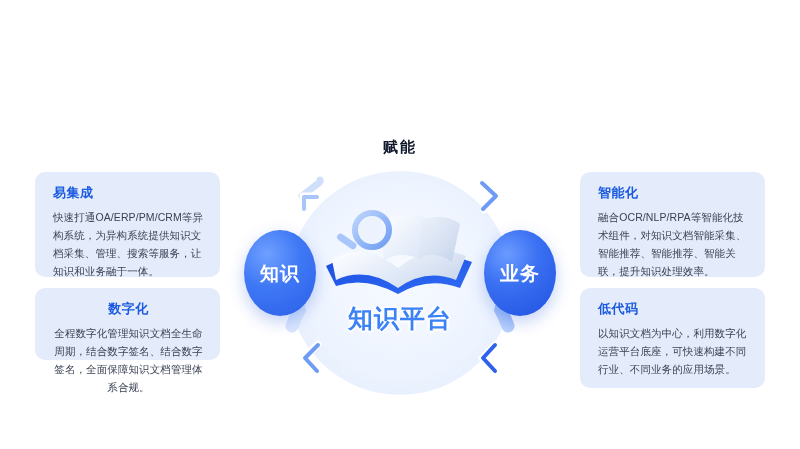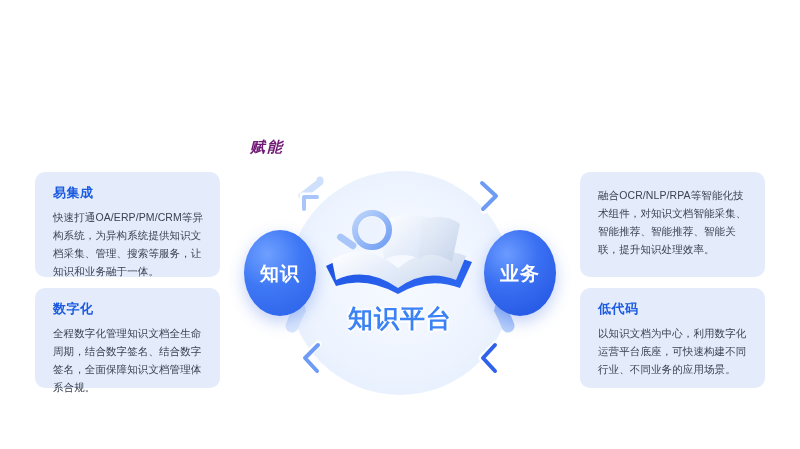--- a/index.html
+++ b/index.html
@@ -39,21 +39,21 @@
   }
   .card-body {
     color: #3a4254;
     font-size: 10.5px;
     line-height: 1.72;
     margin: 0;
     letter-spacing: 0.1px;
   }
 
   #card-easy-integration { left: 35px;  top: 172px; width: 185px; height: 105px; }
-  #card-digitization     { left: 35px;  top: 288px; width: 185px; height: 100px;  }
+  #card-digitization     { left: 35px;  top: 288px; width: 185px; height: 72px; text-align: center;  }
   #card-intelligence     { left: 580px; top: 172px; width: 185px; height: 105px; }
   #card-lowcode          { left: 580px; top: 288px; width: 185px; height: 100px;  }
 
   
   .diagram {
     position: absolute;
     left: 250px;
     top: 130px;
     width: 300px;
     height: 290px;
@@ -64,23 +64,23 @@
   .ring-label {
     position: absolute;
     font-size: 15px;
     font-weight: bold;
     letter-spacing: 2px;
     line-height: 1;
     white-space: nowrap;
   }
   #label-empower {
     left: 0; right: 0; top: 9px;
-    color: #701a75;
+    text-align: center;
+    color: #0f172a;
     text-shadow: 0 0 3px #ffffff, 0 0 3px #ffffff, 0 1px 0 #ffffff;
-    font-style: italic;
   }
   #label-precipitate {
     left: 0; right: 0; bottom: 10px;
     text-align: center;
     color: #ffffff;
   }
 
   
   .node {
     position: absolute;
@@ -146,20 +146,21 @@
     <p class="card-title">易集成</p>
     <p class="card-body">快速打通OA/ERP/PM/CRM等异构系统，为异构系统提供知识文档采集、管理、搜索等服务，让知识和业务融于一体。</p>
   </div>
 
   <div class="card" id="card-digitization">
     <p class="card-title">数字化</p>
     <p class="card-body">全程数字化管理知识文档全生命周期，结合数字签名、结合数字签名，全面保障知识文档管理体系合规。</p>
   </div>
 
   <div class="card" id="card-intelligence">
+    <p class="card-title">智能化</p>
     <p class="card-body">融合OCR/NLP/RPA等智能化技术组件，对知识文档智能采集、智能推荐、智能推荐、智能关联，提升知识处理效率。</p>
   </div>
 
   <div class="card" id="card-lowcode">
     <p class="card-title">低代码</p>
     <p class="card-body">以知识文档为中心，利用数字化运营平台底座，可快速构建不同行业、不同业务的应用场景。</p>
   </div>
 
   <div class="diagram">
 

